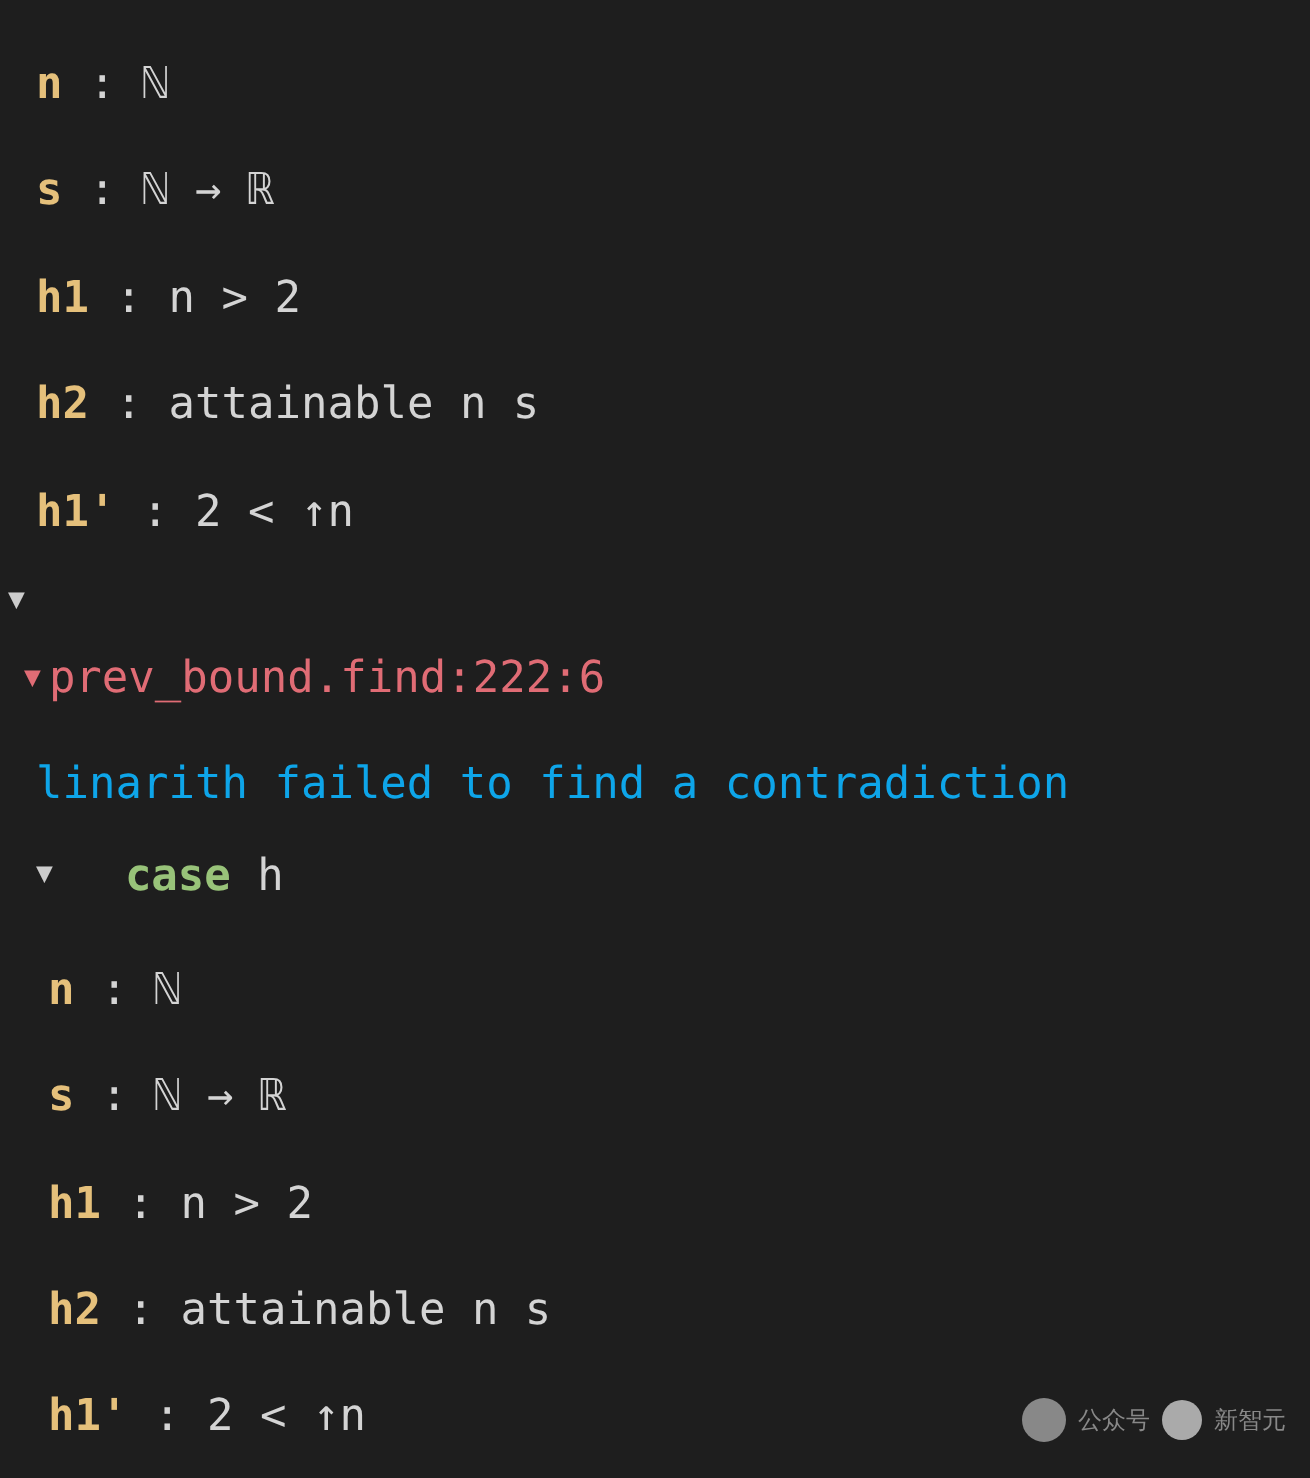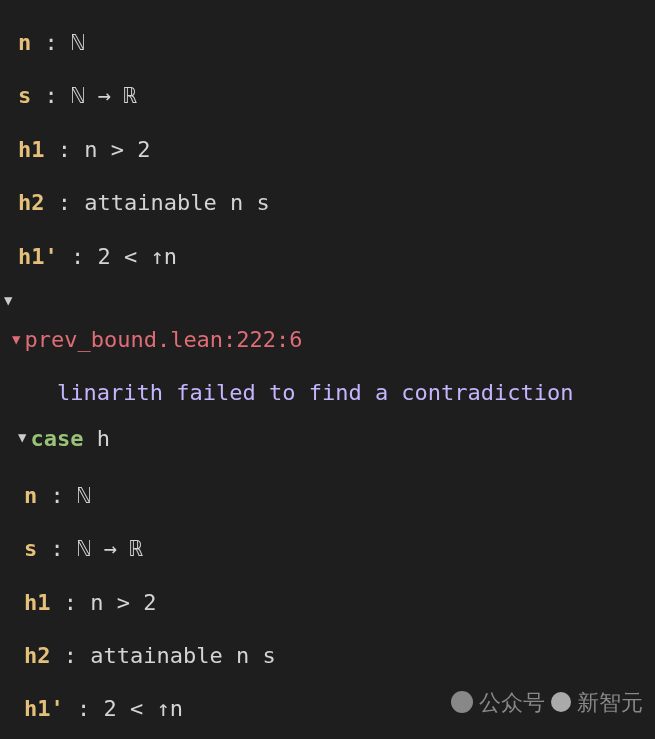--- a/index.html
+++ b/index.html
@@ -58,53 +58,53 @@
       font-size: 22px;
       margin-left: 8px;
     }
     .error-triangle {
       color: #e06c75;
       margin-right: 4px;
       font-size: 14px;
     }
     .error-msg {
       padding: 14px 18px 8px 18px;
-      color: #c4b5fd;
+      color: #0ea5e9;
       white-space: pre;
-      margin-left: 39px;
     }
     .case-line {
       padding: 0 18px;
       display: flex;
       align-items: center;
     }
     .case-triangle {
       color: #cccccc;
       font-size: 14px;
       margin-right: 4px;
     }
     .case-kw {
       color: #98c379;
       font-weight: bold;
+      margin-left: 32px;
     }
     .italic {
       font-style: italic;
     }
     .false-kw {
       color: #d4d4d4;
     }
     .inner-block {
       padding: 4px 24px;
     }
     .watermark {
       position: absolute;
       bottom: 18px;
       right: 12px;
       color: #888;
-      font-size: 22px;
+      font-size: 12px;
       font-family: sans-serif;
       display: flex;
       align-items: center;
       gap: 6px;
     }
     .watermark-icon {
       width: 22px;
       height: 22px;
       border-radius: 50%;
       background: #888;
@@ -128,21 +128,21 @@
   <div class="hyp-line"><span class="hyp-name">h2</span><span class="colon"> : </span><span>attainable n s</span></div>
   <div class="hyp-line"><span class="hyp-name">h1'</span><span class="colon"> : </span><span>2 &lt; ↑n</span></div>
 </div>
 
 <div class="section-header">
   <span class="triangle">▼</span>
 </div>
 
 <div class="error-location">
   <span class="error-triangle">▼</span>
-  <span>prev_bound.lean:222:6</span>
+  <span>prev_bound.find:222:6</span>
 </div>
 
 <div class="error-msg">linarith failed to find a contradiction</div>
 
 <div class="case-line">
   <span class="case-triangle">▼</span>
   <span class="case-kw">case</span>&nbsp;<span>h</span>
 </div>
 
 <div class="inner-block">

